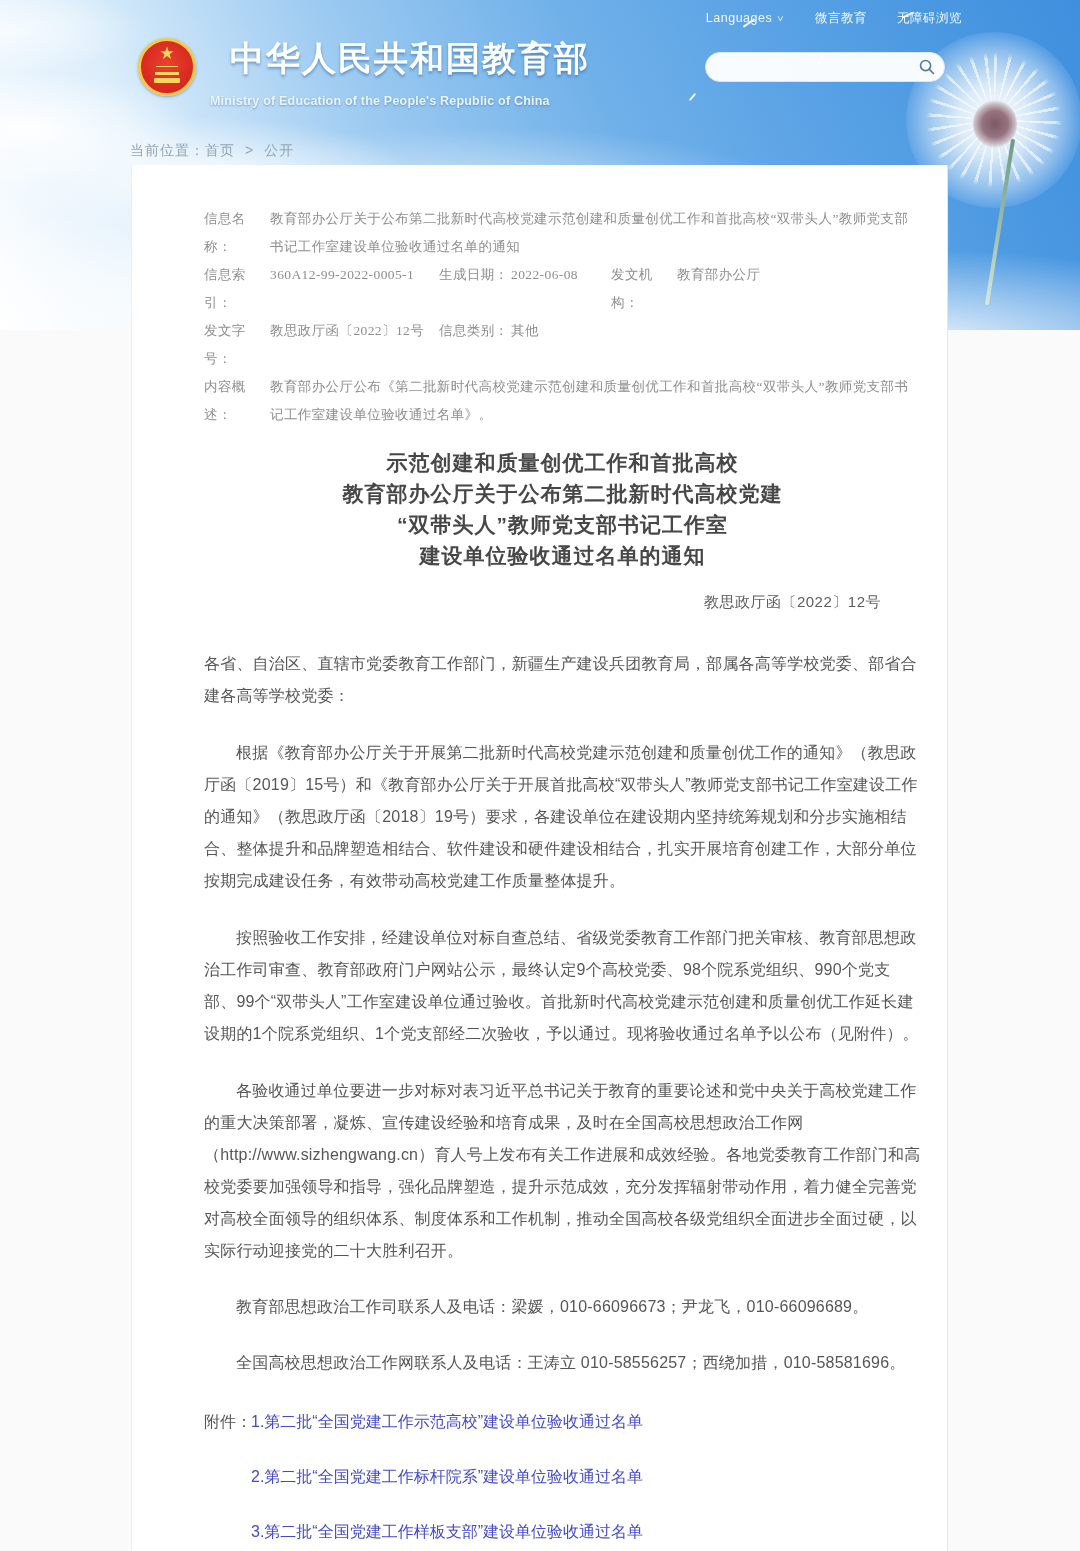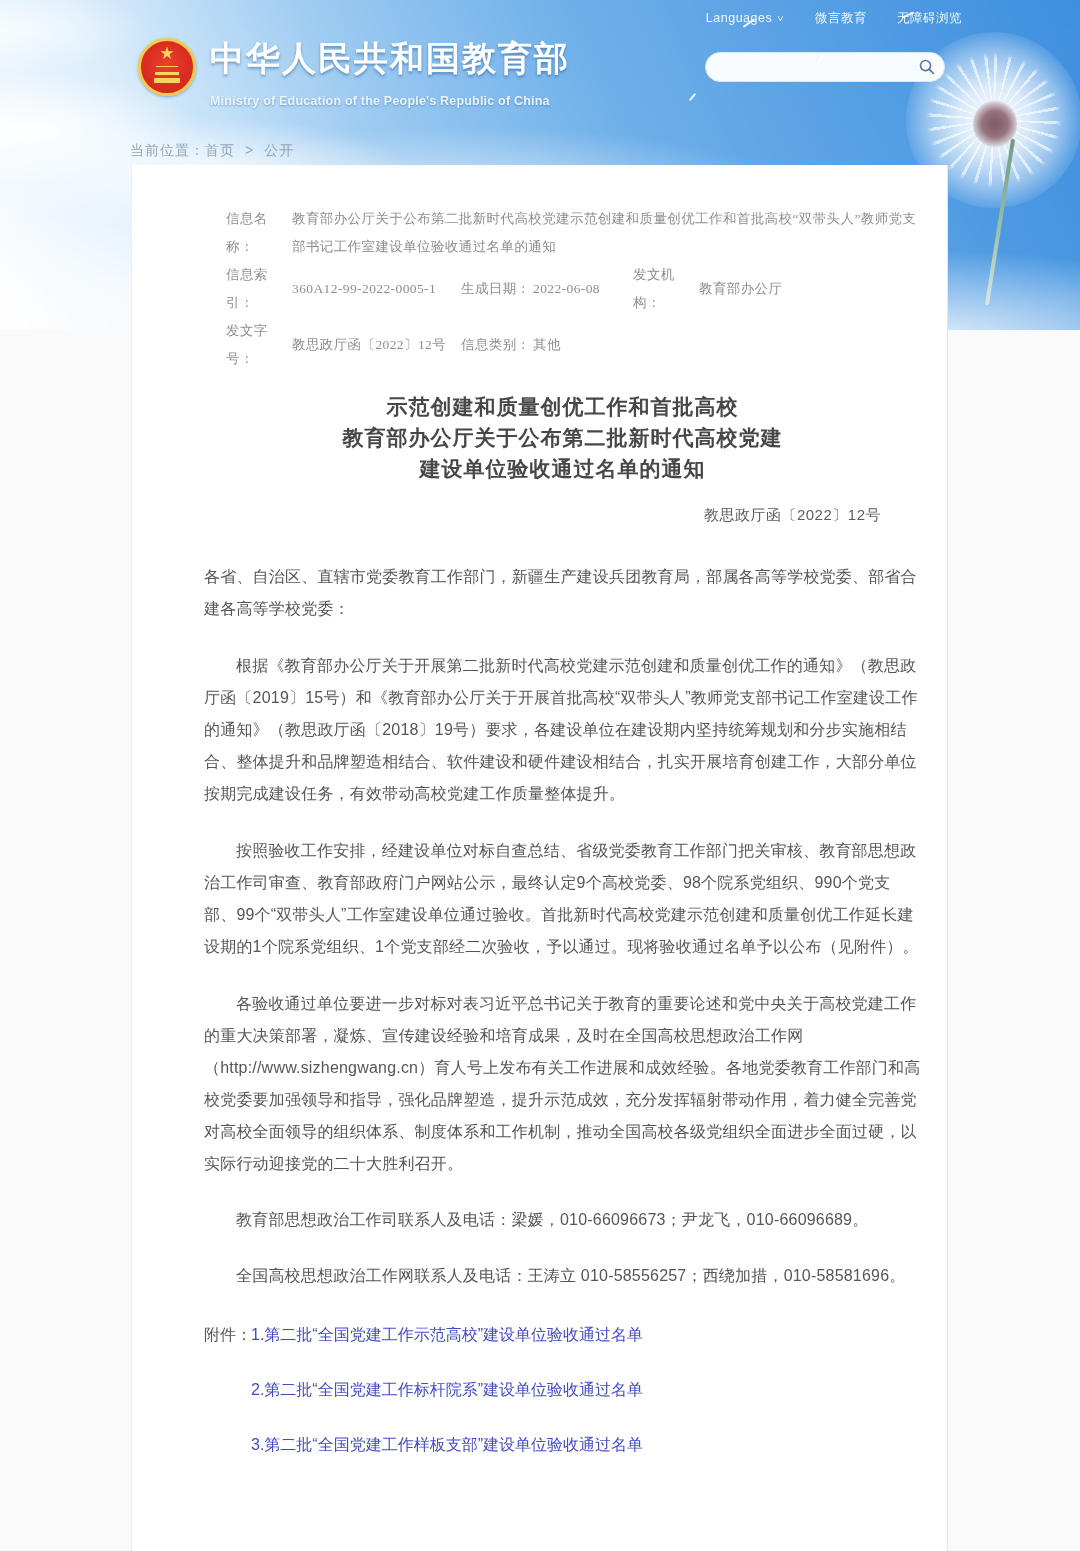--- a/index.html
+++ b/index.html
@@ -29,21 +29,21 @@
   .brand { position:absolute; left:138px; top:38px; z-index:3; display:flex; align-items:flex-start; }
   .emblem {
     width:58px; height:58px; border-radius:50%; position:relative; flex:0 0 auto;
     background:radial-gradient(circle at 50% 45%, #e8422c 0%, #d7281f 70%, #b81d16 100%);
     border:3px solid #f5c94c; box-shadow:0 1px 3px rgba(0,40,90,.35);
   }
   .emblem .emblem-star { position:absolute; left:50%; top:4px; transform:translateX(-50%); color:#f8d45e; font-size:15px; line-height:15px; }
   .emblem .emblem-gate { position:absolute; left:50%; bottom:10px; transform:translateX(-50%); width:26px; height:5px; background:#f8d45e; border-radius:1px;
     box-shadow:0 -7px 0 -1px #f8d45e, 0 -14px 0 -2px #f8d45e; }
   .brand-text { margin-left:14px; color:#fff; }
-  .site-title { font-size:34px; font-weight:bold; letter-spacing:2px; line-height:40px; text-shadow:0 2px 3px rgba(20,70,130,.45); }
+  .site-title { font-size:34px; font-weight:bold; letter-spacing:2px; line-height:40px; text-shadow:0 2px 3px rgba(20,70,130,.45);margin-left:20px; }
   .site-sub { font-size:12.5px; font-weight:bold; letter-spacing:.2px; margin-top:16px; color:#eaf4ff; text-shadow:0 1px 2px rgba(20,70,130,.4); }
 
   .searchbox { position:absolute; left:705px; top:52px; width:240px; height:30px; z-index:3;
     background:rgba(255,255,255,.96); border-radius:16px; border:1px solid #d9e8f5; display:flex; align-items:center; }
   .search-input { flex:1; height:100%; border:none; outline:none; background:transparent; padding:0 6px 0 14px; font-size:13px; color:#456; }
   .search-ic { width:26px; height:22px; display:flex; align-items:center; justify-content:center; cursor:pointer; margin-right:4px; }
 
   .dandelion { position:absolute; right:-10px; top:26px; width:190px; height:300px; z-index:2; pointer-events:none; }
   .d-head { position:absolute; left:6px; top:6px; width:176px; height:176px; border-radius:50%;
     background:radial-gradient(circle at 50% 50%, rgba(255,255,255,.98) 0%, rgba(255,255,255,.8) 28%, rgba(255,255,255,.4) 55%, rgba(255,255,255,.1) 70%, transparent 75%); }
@@ -66,21 +66,21 @@
   .breadcrumb a { color:#93a5b5; text-decoration:none; cursor:pointer; }
   .breadcrumb .bsep { margin:0 10px; }
 
   
   .card { position:absolute; left:131px; top:165px; width:817px; height:1386px; z-index:2;
     background:#ffffff; border-left:1px solid #efefef; border-right:1px solid #e6e6e6;
     padding:40px 26px 0 72px; overflow:hidden; }
 
   
   .meta { font-family:"Liberation Serif", serif; font-size:13.5px; color:#8e8e8e; line-height:28px; letter-spacing:.4px; }
-  .mrow { display:flex; align-items:center;margin-left:22px; }
+  .mrow { display:flex; align-items:flex-start; }
   .mlabel { flex:0 0 66px; }
   .mval { flex:1; }
   .mseg1 { flex:0 0 169px; }
   .mseg-label { flex:0 0 72px; }
   .mseg2 { flex:0 0 100px; }
   .mseg-label2 { flex:0 0 66px; }
 
   
   .doc-title { margin-top:18px; text-align:center; font-size:21px; font-weight:bold; color:#474747; line-height:31px; letter-spacing:1px; }
   .doc-title span { display:block; }
@@ -161,25 +161,30 @@
       <span class="mseg2">2022-06-08</span>
       <span class="mseg-label2">发文机构：</span>
       <span class="mval">教育部办公厅</span>
     </div>
     <div class="mrow">
       <span class="mlabel">发文字号：</span>
       <span class="mseg1">教思政厅函〔2022〕12号</span>
       <span class="mseg-label">信息类别：</span>
       <span class="mval">其他</span>
     </div>
+    <div class="mrow">
+      <span class="mlabel">内容概述：</span>
+      <span class="mval">教育部办公厅公布《第二批新时代高校党建示范创建和质量创优工作和首批高校“双带头人”教师党支部书记工作室建设单位验收通过名单》。</span>
+    </div>
   </section>
 
   <h1 class="doc-title">
     <span>示范创建和质量创优工作和首批高校</span>
     <span>教育部办公厅关于公布第二批新时代高校党建</span>
+    <span>“双带头人”教师党支部书记工作室</span>
     <span>建设单位验收通过名单的通知</span>
   </h1>
 
   <div class="docnum">教思政厅函〔2022〕12号</div>
 
   <div class="bodytext">
     <p class="salutation">各省、自治区、直辖市党委教育工作部门，新疆生产建设兵团教育局，部属各高等学校党委、部省合建各高等学校党委：</p>
     <p class="para">根据《教育部办公厅关于开展第二批新时代高校党建示范创建和质量创优工作的通知》（教思政厅函〔2019〕15号）和《教育部办公厅关于开展首批高校“双带头人”教师党支部书记工作室建设工作的通知》（教思政厅函〔2018〕19号）要求，各建设单位在建设期内坚持统筹规划和分步实施相结合、整体提升和品牌塑造相结合、软件建设和硬件建设相结合，扎实开展培育创建工作，大部分单位按期完成建设任务，有效带动高校党建工作质量整体提升。</p>
     <p class="para">按照验收工作安排，经建设单位对标自查总结、省级党委教育工作部门把关审核、教育部思想政治工作司审查、教育部政府门户网站公示，最终认定9个高校党委、98个院系党组织、990个党支部、99个“双带头人”工作室建设单位通过验收。首批新时代高校党建示范创建和质量创优工作延长建设期的1个院系党组织、1个党支部经二次验收，予以通过。现将验收通过名单予以公布（见附件）。</p>
     <p class="para">各验收通过单位要进一步对标对表习近平总书记关于教育的重要论述和党中央关于高校党建工作的重大决策部署，凝炼、宣传建设经验和培育成果，及时在全国高校思想政治工作网（http://www.sizhengwang.cn）育人号上发布有关工作进展和成效经验。各地党委教育工作部门和高校党委要加强领导和指导，强化品牌塑造，提升示范成效，充分发挥辐射带动作用，着力健全完善党对高校全面领导的组织体系、制度体系和工作机制，推动全国高校各级党组织全面进步全面过硬，以实际行动迎接党的二十大胜利召开。</p>

